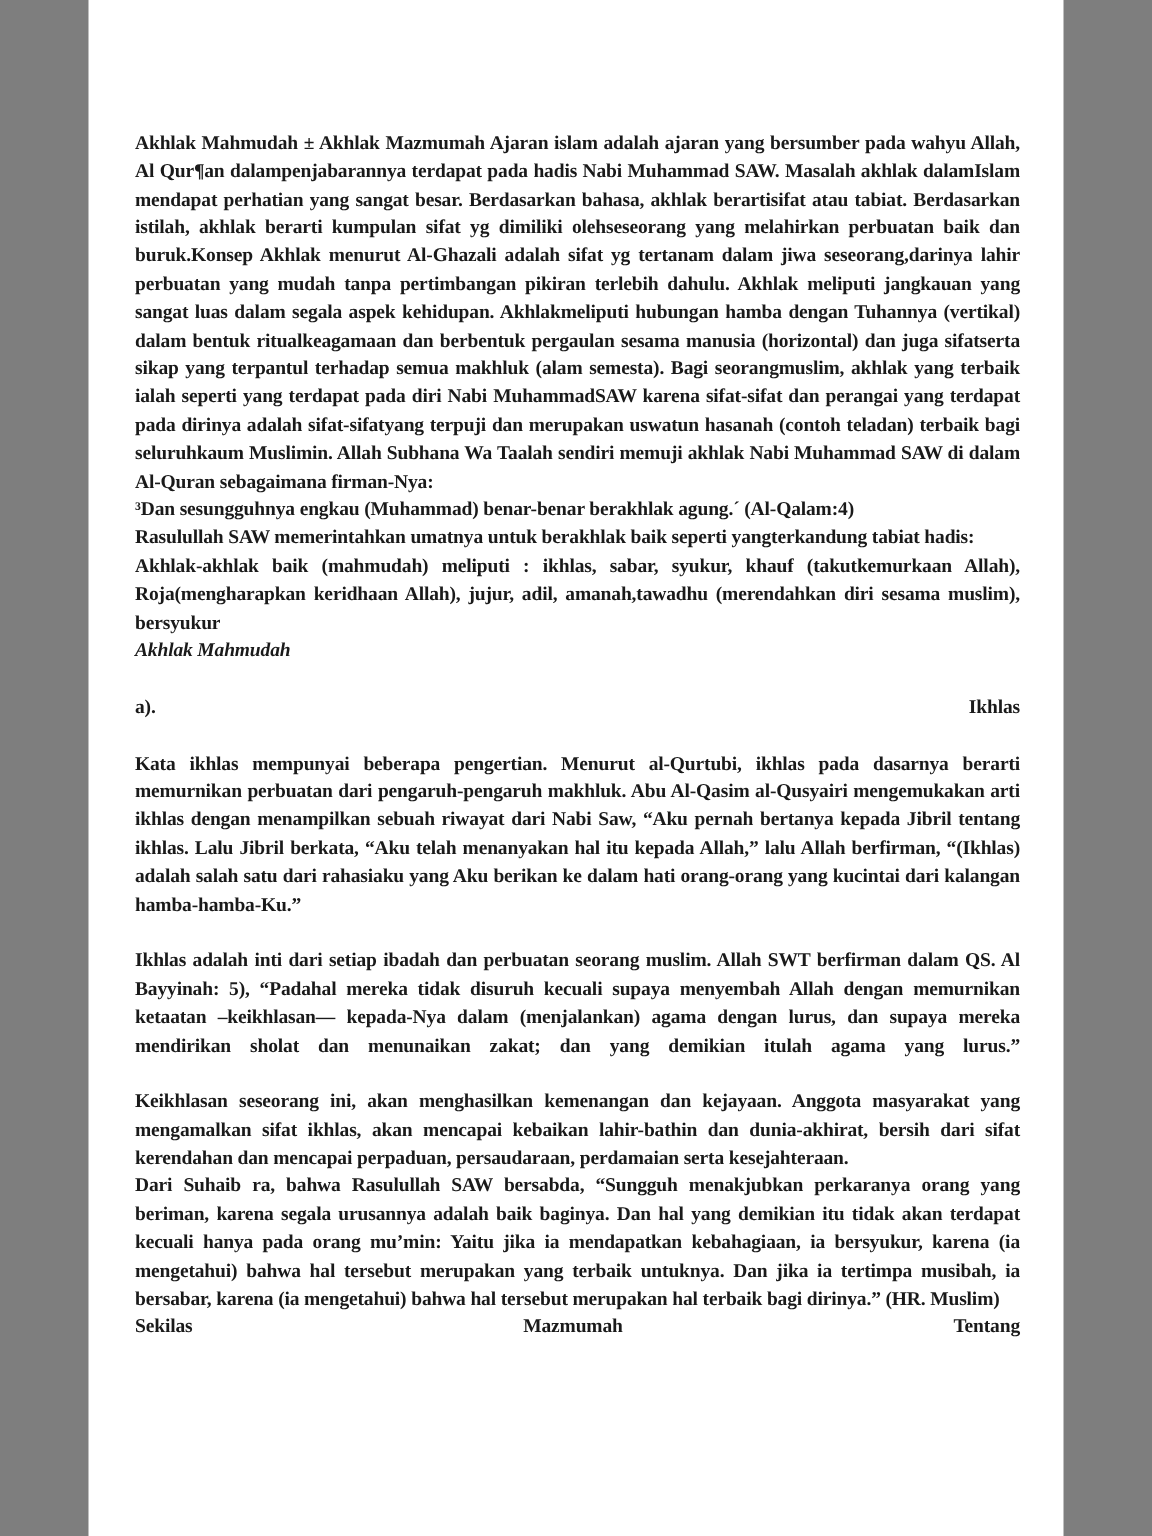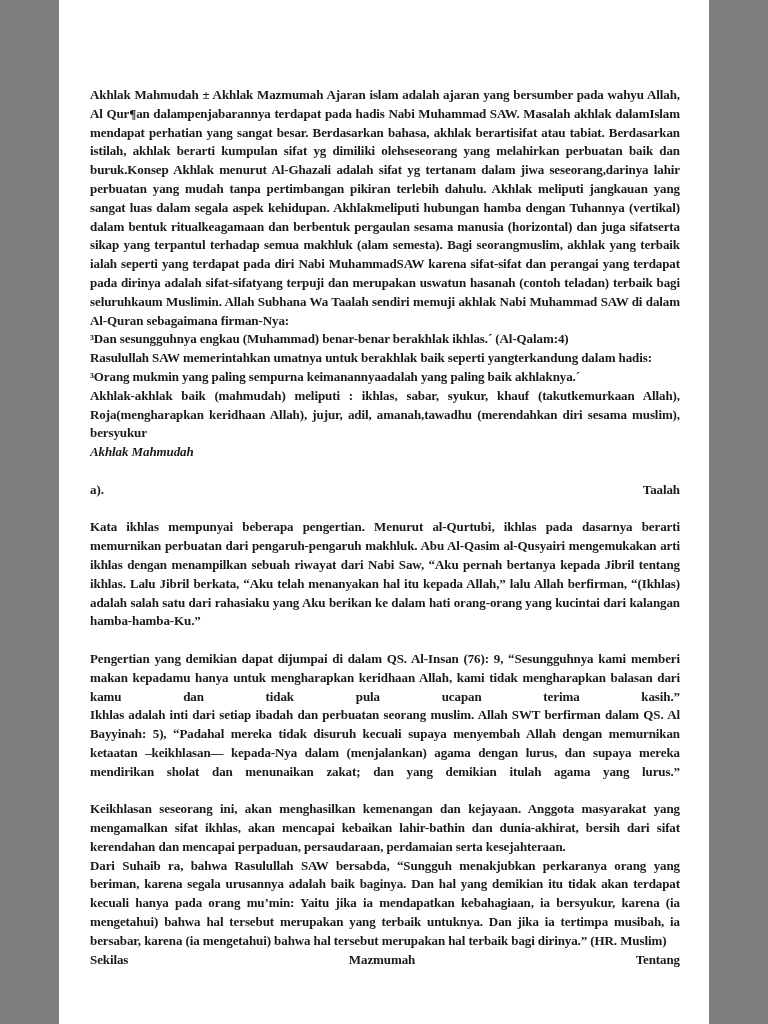--- a/index.html
+++ b/index.html
@@ -57,44 +57,42 @@
 </style>
 </head>
 <body>
 
 <div class="viewer">
   <div class="paper">
     <div class="doc">
 
       <p class="para">Akhlak Mahmudah ± Akhlak Mazmumah Ajaran islam adalah ajaran yang bersumber pada wahyu Allah, Al Qur¶an dalampenjabarannya terdapat pada hadis Nabi Muhammad SAW. Masalah akhlak dalamIslam mendapat perhatian yang sangat besar. Berdasarkan bahasa, akhlak berartisifat atau tabiat. Berdasarkan istilah, akhlak berarti kumpulan sifat yg dimiliki olehseseorang yang melahirkan perbuatan baik dan buruk.Konsep Akhlak menurut Al-Ghazali adalah sifat yg tertanam dalam jiwa seseorang,darinya lahir perbuatan yang mudah tanpa pertimbangan pikiran terlebih dahulu. Akhlak meliputi jangkauan yang sangat luas dalam segala aspek kehidupan. Akhlakmeliputi hubungan hamba dengan Tuhannya (vertikal) dalam bentuk ritualkeagamaan dan berbentuk pergaulan sesama manusia (horizontal) dan juga sifatserta sikap yang terpantul terhadap semua makhluk (alam semesta). Bagi seorangmuslim, akhlak yang terbaik ialah seperti yang terdapat pada diri Nabi MuhammadSAW karena sifat-sifat dan perangai yang terdapat pada dirinya adalah sifat-sifatyang terpuji dan merupakan uswatun hasanah (contoh teladan) terbaik bagi seluruhkaum Muslimin. Allah Subhana Wa Taalah sendiri memuji akhlak Nabi Muhammad SAW di dalam Al-Quran sebagaimana firman-Nya:</p>
 
-      <p class="para">³Dan sesungguhnya engkau (Muhammad) benar-benar berakhlak ikhlas.´ (Al-Qalam:4)</p>
+      <p class="para">³Dan sesungguhnya engkau (Muhammad) benar-benar berakhlak agung.´ (Al-Qalam:4)</p>
 
-      <p class="para">Rasulullah SAW memerintahkan umatnya untuk berakhlak baik seperti yangterkandung dalam hadis:</p>
+      <p class="para">Rasulullah SAW memerintahkan umatnya untuk berakhlak baik seperti yangterkandung tabiat hadis:</p>
 
-      <p class="para">³Orang mukmin yang paling sempurna keimanannyaadalah yang paling baik akhlaknya.´</p>
 
       <p class="para">Akhlak-akhlak baik (mahmudah) meliputi : ikhlas, sabar, syukur, khauf (takutkemurkaan Allah), Roja(mengharapkan keridhaan Allah), jujur, adil, amanah,tawadhu (merendahkan diri sesama muslim), bersyukur</p>
 
       <p class="para italic">Akhlak Mahmudah</p>
 
       <div class="gap"></div>
 
       <div class="spread">
         <span>a).</span>
-        <span>Taalah</span>
+        <span>Ikhlas</span>
       </div>
 
       <div class="gap"></div>
 
       <p class="para">Kata ikhlas mempunyai beberapa pengertian. Menurut al-Qurtubi, ikhlas pada dasarnya berarti memurnikan perbuatan dari pengaruh-pengaruh makhluk. Abu Al-Qasim al-Qusyairi mengemukakan arti ikhlas dengan menampilkan sebuah riwayat dari Nabi Saw, “Aku pernah bertanya kepada Jibril tentang ikhlas. Lalu Jibril berkata, “Aku telah menanyakan hal itu kepada Allah,” lalu Allah berfirman, “(Ikhlas) adalah salah satu dari rahasiaku yang Aku berikan ke dalam hati orang-orang yang kucintai dari kalangan hamba-hamba-Ku.”</p>
 
       <div class="gap"></div>
 
-      <p class="para force-last">Pengertian yang demikian dapat dijumpai di dalam QS. Al-Insan (76): 9, “Sesungguhnya kami memberi makan kepadamu hanya untuk mengharapkan keridhaan Allah, kami tidak mengharapkan balasan dari kamu dan tidak pula ucapan terima kasih.”</p>
 
       <p class="para force-last">Ikhlas adalah inti dari setiap ibadah dan perbuatan seorang muslim. Allah SWT berfirman dalam QS. Al Bayyinah: 5), “Padahal mereka tidak disuruh kecuali supaya menyembah Allah dengan memurnikan ketaatan –keikhlasan— kepada-Nya dalam (menjalankan) agama dengan lurus, dan supaya mereka mendirikan sholat dan menunaikan zakat; dan yang demikian itulah agama yang lurus.”</p>
 
       <div class="gap"></div>
 
       <p class="para">Keikhlasan seseorang ini, akan menghasilkan kemenangan dan kejayaan. Anggota masyarakat yang mengamalkan sifat ikhlas, akan mencapai kebaikan lahir-bathin dan dunia-akhirat, bersih dari sifat kerendahan dan mencapai perpaduan, persaudaraan, perdamaian serta kesejahteraan.</p>
 
       <p class="para">Dari Suhaib ra, bahwa Rasulullah SAW bersabda, “Sungguh menakjubkan perkaranya orang yang beriman, karena segala urusannya adalah baik baginya. Dan hal yang demikian itu tidak akan terdapat kecuali hanya pada orang mu’min: Yaitu jika ia mendapatkan kebahagiaan, ia bersyukur, karena (ia mengetahui) bahwa hal tersebut merupakan yang terbaik untuknya. Dan jika ia tertimpa musibah, ia bersabar, karena (ia mengetahui) bahwa hal tersebut merupakan hal terbaik bagi dirinya.” (HR. Muslim)</p>
 
       <div class="spread">

